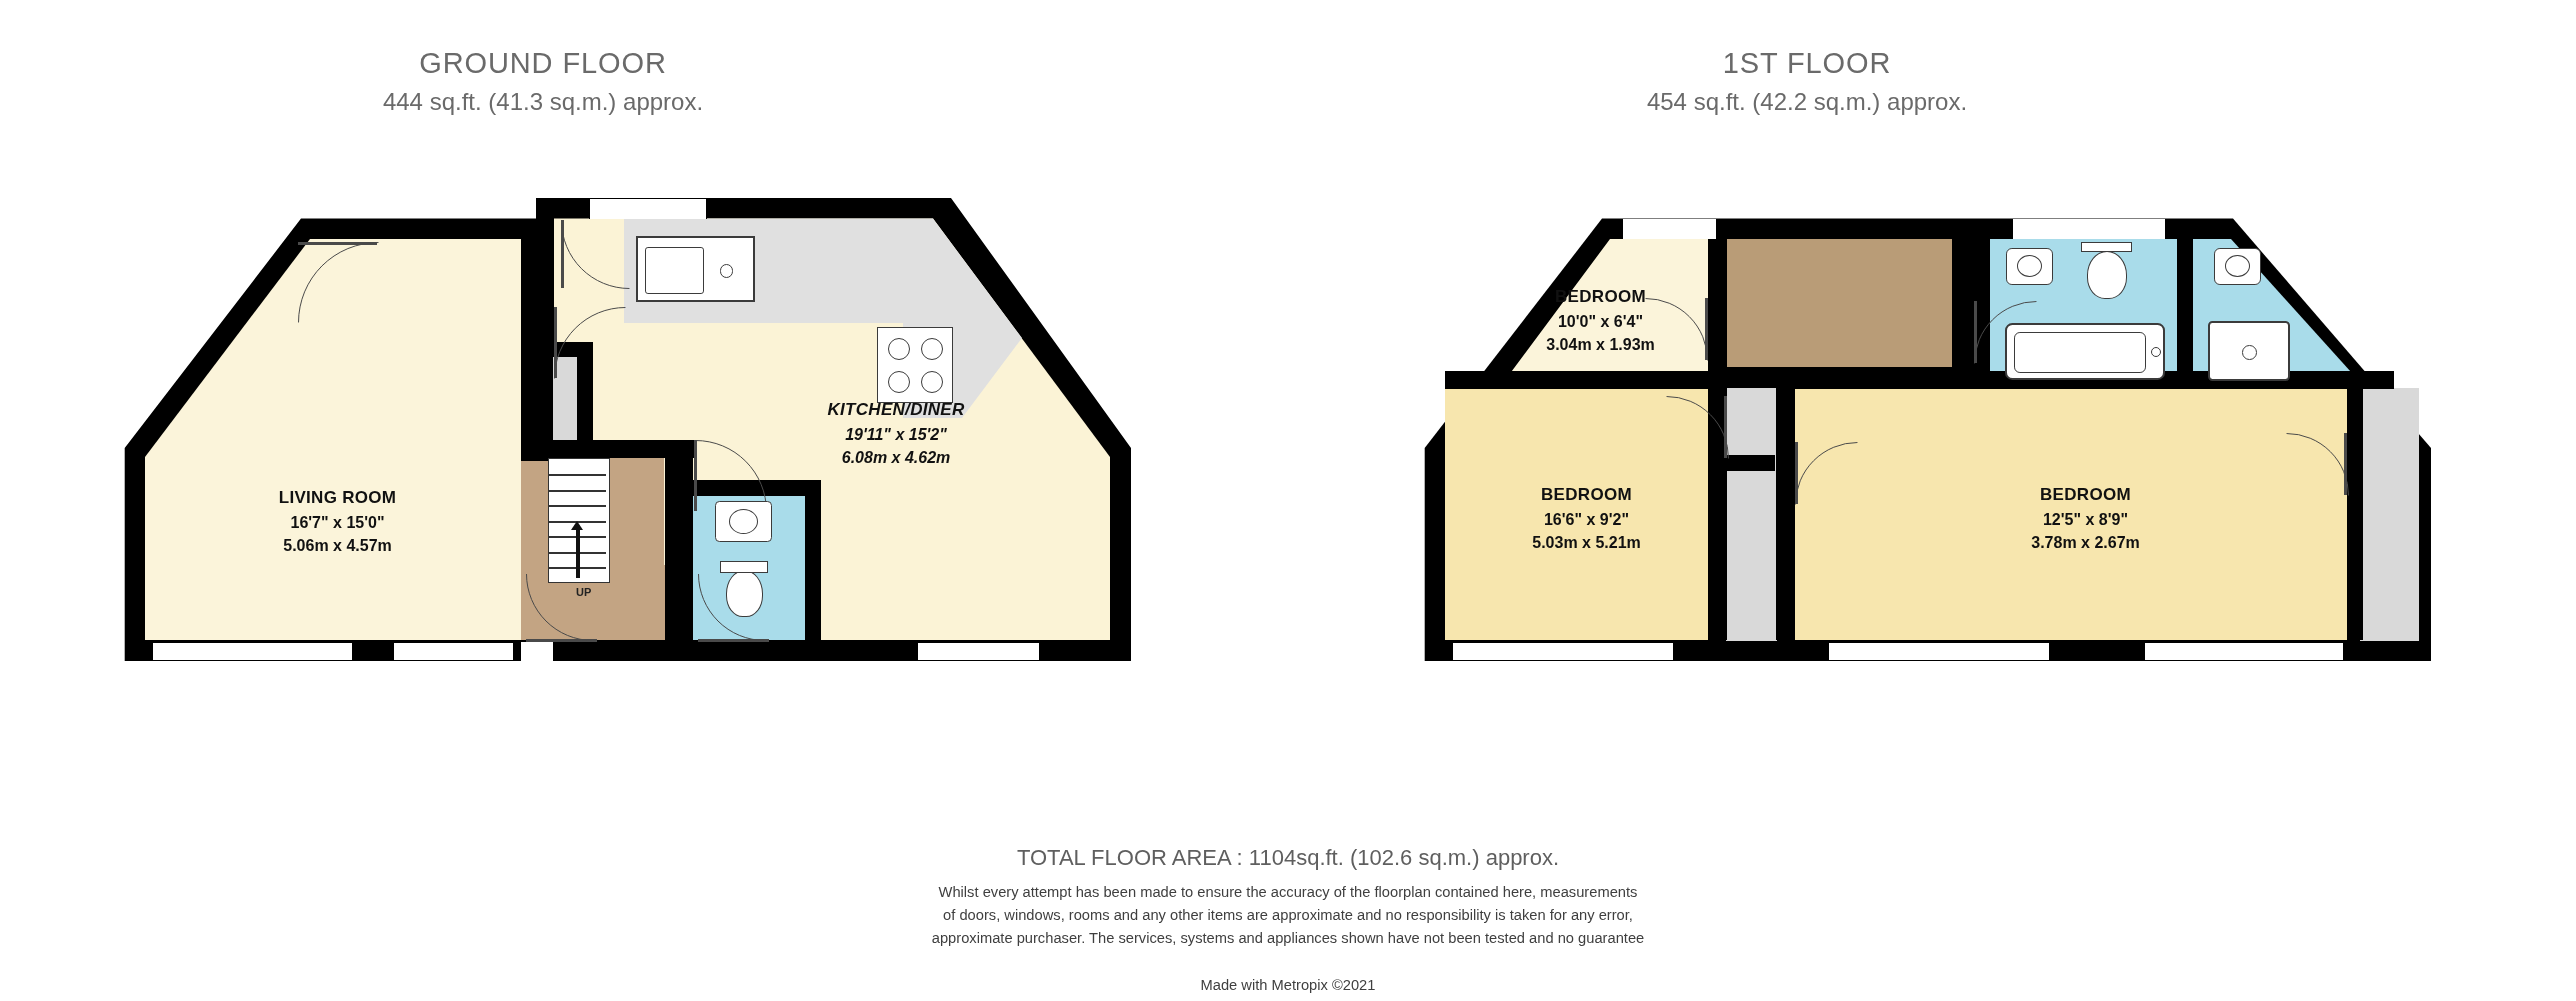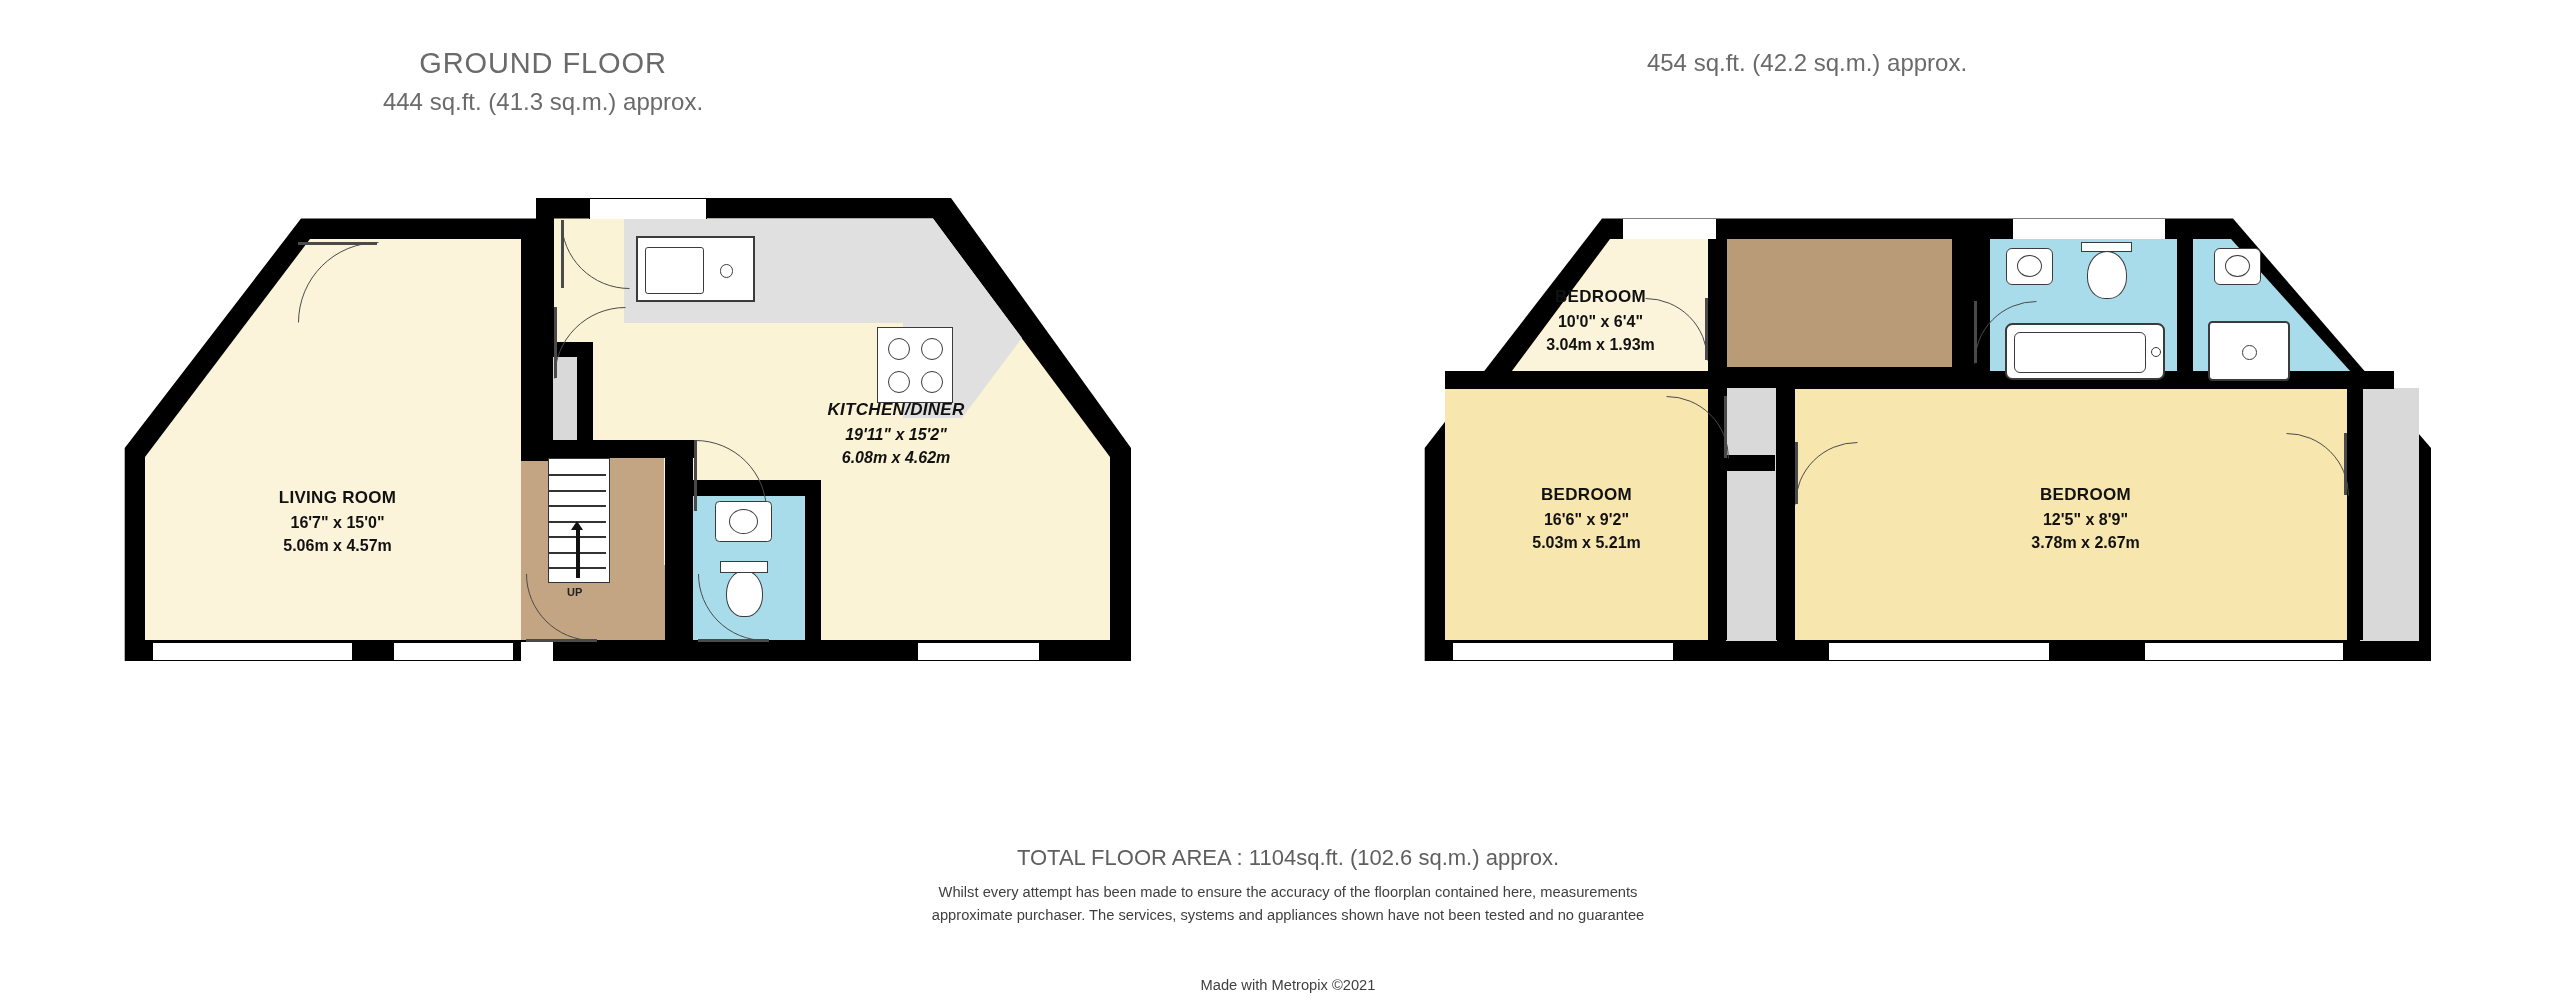--- a/index.html
+++ b/index.html
@@ -94,21 +94,21 @@
   
   .stair-box { position: absolute; background: #ffffff; border: 1.5px solid #333; }
   .stair-line { position: absolute; background: #333333; height: 1.5px; }
   .stair-arrow-stem { position:absolute; background:#111; width:3.7px; }
   .stair-arrow-head {
     position:absolute; width:0; height:0;
     border-left: 6.6px solid transparent;
     border-right: 6.6px solid transparent;
     border-bottom: 9.5px solid #111;
   }
-  .up-text { position:absolute; font-size:11px; color:#222; font-weight:bold; }
+  .up-text { position:absolute; font-size:11px; color:#222; font-weight:bold;margin-left:9px; }
 
   
   .fx { position:absolute; box-sizing:border-box; }
   .fx-outline { border: 1.5px solid #3b3b3b; background: #ffffff; }
   .fx-round { border-radius: 50%; }
   .fx-soft { border-radius: 4.4px; }
 
   
   .footer { position: absolute; left: 0; width: 2576px; text-align: center; }
   #total-area {
@@ -129,20 +129,21 @@
 <body>
 
 <div class="canvas">
 
   <div class="floor-title" id="ground-title">
     <span class="ft-name">GROUND FLOOR</span>
     <span class="ft-area">444 sq.ft. (41.3 sq.m.) approx.</span>
   </div>
 
   <div class="floor-title" id="first-title">
+    <span class="ft-name">1ST FLOOR</span>
     <span class="ft-area">454 sq.ft. (42.2 sq.m.) approx.</span>
   </div>
 
   <div class="plan" id="ground-plan">
 
     <div class="shape" style="left:0px; top:0px; width:1087px; height:463px; background:#000000;
                 clip-path: polygon(14.7px 463px, 14.7px 250px, 191px 20.6px, 426px 20.6px, 426px 0px, 841px 0px, 1021px 250px, 1021px 463px);">
     </div>
 
     <div class="room fill-cream" style="left:0; top:0; width:1087px; height:463px; background:#fbf4da;
@@ -333,19 +334,20 @@
       <span class="l-name">BEDROOM</span>
       <span class="l-imp">12'5"  x 8'9"</span>
       <span class="l-met">3.78m  x 2.67m</span>
     </div>
   </div>
 
   <div class="footer" id="total-area">TOTAL FLOOR AREA : 1104sq.ft. (102.6 sq.m.) approx.</div>
 
   <div class="footer" id="disclaimer">
     <div>Whilst every attempt has been made to ensure the accuracy of the floorplan contained here, measurements</div>
+    <div>of doors, windows, rooms and any other items are approximate and no responsibility is taken for any error,</div>
     <div>approximate purchaser. The services, systems and appliances shown have not been tested and no guarantee</div>
   </div>
 
   <div class="footer" id="made-with">Made with Metropix ©2021</div>
 
 </div>
 
 
 </body></html>

